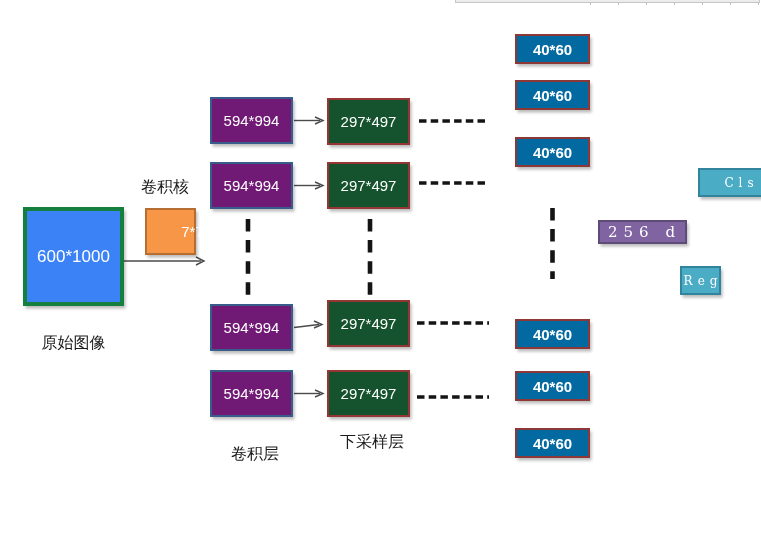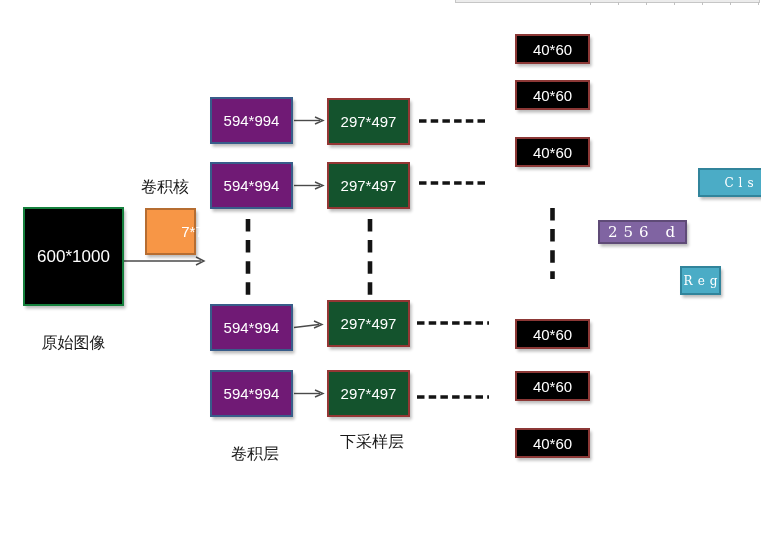--- a/index.html
+++ b/index.html
@@ -9,22 +9,22 @@
     overflow:hidden; font-family:"Liberation Sans","DejaVu Sans",sans-serif;
   }
   .box {
     position:absolute; box-sizing:border-box;
     display:flex; align-items:center; justify-content:center;
     color:#ffffff; box-shadow:1.5px 2.5px 3px rgba(0,0,0,0.28);
     white-space:nowrap;
   }
   .blue   { background:#701a75; border:2px solid #385d8a; }
   .red    { background:#14532d; border:2px solid #943634; }
-  .redsm  { background:#000000; border:2px solid #8c3836; }
-  .green  { background:#000000; border:2px solid #15803d; }
+  .redsm  { background:#0369a1; border:2px solid #8c3836;font-weight:bold; }
+  .green  { background:#3b82f6; border:4px solid #15803d; }
   .orange { background:#f79646; border:2px solid #b66d31;padding-left:44px; }
   .purple { background:#8064a2; border:2px solid #5f4b77; }
   .teal   { background:#4bacc6; border:2px solid #31849b; }
   .conv-box { left:210px; width:83px; height:47px; font-size:15px; }
   .pool-box { left:327px; width:83px; height:47px; font-size:15px; }
   .feat-box { left:515px; width:75px; height:30px; font-size:15px; }
   .serif-text { font-family:"DejaVu Serif","Liberation Serif",serif; }
   .caption {
     position:absolute; color:#1a1a1a; font-size:16px; text-align:center;
     line-height:19px;

